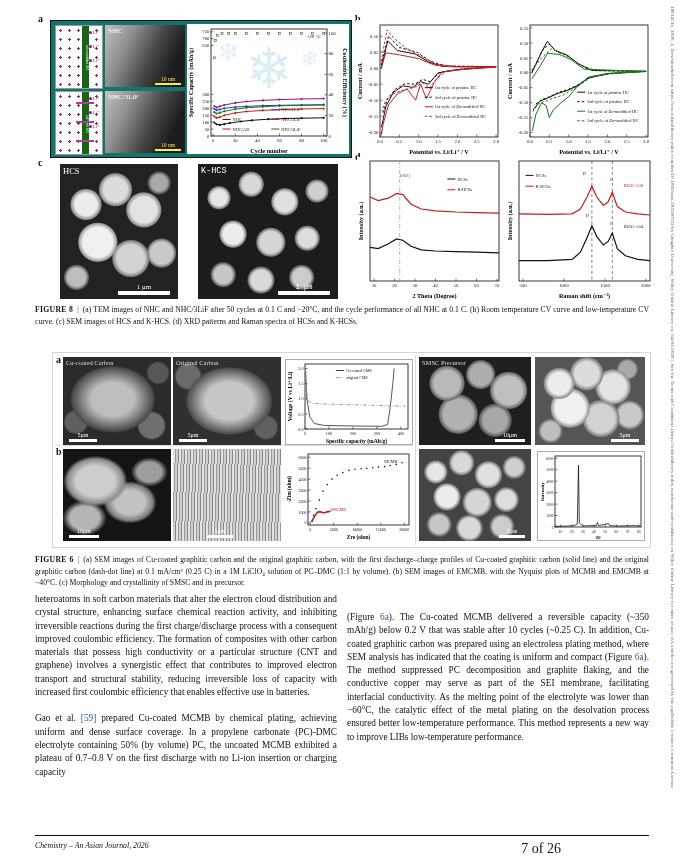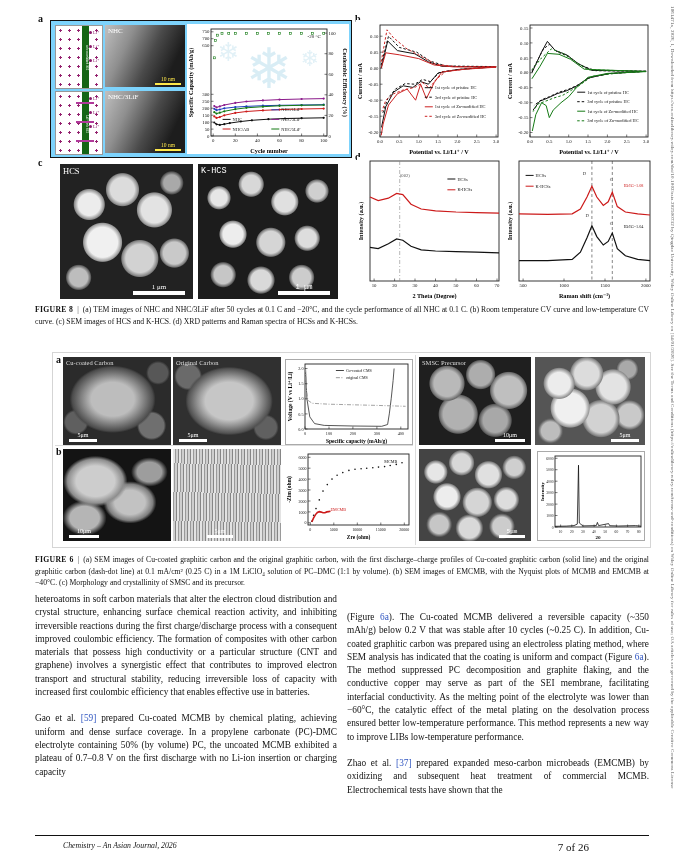--- a/index.html
+++ b/index.html
@@ -4,21 +4,21 @@
 <style>
   html,body{margin:0;padding:0;background:#e8e8e8;}
   .page{position:relative;width:682px;height:862px;background:#ffffff;margin:0 auto;
         font-family:"Liberation Serif","DejaVu Serif",serif;color:#111;overflow:hidden;}
   .abs{position:absolute;}
   .plabel{font-weight:bold;font-size:10px;}
   
   .sidebar{position:absolute;right:3px;top:6px;height:850px;width:13px;
            writing-mode:vertical-rl;font-size:5px;color:#555;letter-spacing:.15px;line-height:13px;}
   
-  .f5a-box{border:1.5px solid #111;background:#7dd3fc;}
+  .f5a-box{border:1.5px solid #111;background:#0f766e;}
   .schem{border:1px solid #999;background:#fff;background-image:radial-gradient(#93216e 1.1px,rgba(0,0,0,0) 1.4px);background-size:9px 9px;position:absolute;}
   .schem .bar{position:absolute;top:0;bottom:0;right:13px;width:7px;background:#156515;}
   .schem .bartext{position:absolute;top:2px;bottom:0;right:13.5px;width:7px;writing-mode:vertical-rl;
                   font-size:3.6px;color:#fff;text-align:center;overflow:hidden;}
   .schem .ions{position:absolute;top:4px;right:0;width:13px;display:flex;flex-direction:column;gap:9px;}
   .ion{font-size:4.6px;color:#8a1a6b;white-space:nowrap;}
   .ion .dot{display:inline-block;width:3px;height:3px;border-radius:50%;background:#8a1a6b;margin-right:1px;vertical-align:middle;}
   .flux{position:absolute;height:2px;background:#b0399a;right:8px;width:18px;}
   
   .micro{position:absolute;overflow:hidden;}
@@ -86,21 +86,21 @@
   
   .cap{font-size:7.7px;line-height:11.6px;text-align:justify;margin:0;}
   .cap b{letter-spacing:.3px;}
   .cap .sep{display:inline-block;margin:0 4px;color:#444;transform:scaleY(1.1);}
   .bodycol{font-size:9.3px;line-height:13.3px;text-align:justify;}
   .bodycol p{margin:0 0 13px 0;}
   .cite{color:#2f55c0;}
   .footrule{border-top:1.4px solid #111;}
   .foot{font-size:7.8px;}
   .foot .jname{font-style:italic;}
-  .foot .pnum{float:right;font-size:11px;font-style:normal;}
+  .foot .pnum{float:right;font-size:14px;font-style:normal;}
 </style>
 </head>
 <body>
 
 <div class="page">
 
   <div class="sidebar">1861471x, 2026, 1, Downloaded from https://aca.onlinelibrary.wiley.com/doi/10.1002/asia.202500732 by Qingdao University, Wiley Online Library on [14/01/2026]. See the Terms and Conditions (https://onlinelibrary.wiley.com/terms-and-conditions) on Wiley Online Library for rules of use; OA articles are governed by the applicable Creative Commons License</div>
 
   <div class="abs plabel" style="left:38px;top:13px;">a</div>
 
@@ -366,21 +366,21 @@
       <text x="81.2" y="73.8" font-size="4.4" fill="#111" text-anchor="start">1st cycle of pristine HC</text>
       <line x1="71.2" y1="81.7" x2="79.2" y2="81.7" stroke="#111111" stroke-width="1" stroke-dasharray="2.5,2"></line>
       <text x="81.2" y="83.3" font-size="4.4" fill="#111" text-anchor="start">3rd cycle of pristine HC</text>
       <line x1="71.2" y1="91.2" x2="79.2" y2="91.2" stroke="#157a15" stroke-width="1"></line>
       <text x="81.2" y="92.8" font-size="4.4" fill="#111" text-anchor="start">1st cycle of Zn-modified HC</text>
       <line x1="71.2" y1="100.8" x2="79.2" y2="100.8" stroke="#157a15" stroke-width="1" stroke-dasharray="2.5,2"></line>
       <text x="81.2" y="102.4" font-size="4.4" fill="#111" text-anchor="start">3rd cycle of Zn-modified HC</text>
     </svg>
 
   <div class="abs plabel" style="left:38px;top:157px;">c</div>
-  <div class="micro abs sem-spheres" style="left:60px;top:164px;width:133px;height:135px;">
+  <div class="micro abs sem-spheres" style="left:60px;top:164px;width:118px;height:135px;">
     <span class="micro-label big">HCS</span>
     <span class="scale" style="right:8px;bottom:4px;">
       <span class="txt" style="font-size:7px;">1 μm</span>
         <span class="bar" style="width:52px;height:4.5px;"></span>
     </span>
   </div>
   <div class="micro abs sem-spheres-sm" style="left:198px;top:164px;width:140px;height:135px;">
     <span class="micro-label big">K-HCS</span>
     <span class="scale" style="right:8px;bottom:4px;">
       <span class="txt" style="font-size:7px;">1 μm</span>
@@ -625,22 +625,21 @@
   <p class="cap abs" style="left:35px;top:554px;width:614px;">
     <b>FIGURE 6</b><span class="sep">|</span><span>(a) SEM images of Cu-coated graphitic carbon and the original graphitic carbon, with the first discharge–charge profiles of Cu-coated graphitic carbon (solid line) and the original graphitic carbon (dash-dot line) at 0.1 mA/cm² (0.25 C) in a 1M LiClO₄ solution of PC–DMC (1:1 by volume). (b) SEM images of EMCMB, with the Nyquist plots of MCMB and EMCMB at −40°C. (c) Morphology and crystallinity of SMSC and its precursor.</span>
   </p>
 
   <div class="bodycol abs" style="left:35px;top:593px;width:302px;">
     <p><span>heteroatoms in soft carbon materials that alter the electron cloud distribution and crystal structure, enhancing surface chemical reaction activity, and inhibiting irreversible reactions during the first charge/discharge process with a consequent improved coulombic efficiency. The formation of composites with other carbon materials that possess high conductivity or a particular structure (CNT and graphene) involves a synergistic effect that contributes to improved electron transport and structural stability, reducing irreversible loss of capacity with increased first coulombic efficiency that enables effective use in batteries.</span></p>
     <p><span>Gao et al. </span><span class="cite">[59]</span><span> prepared Cu-coated MCMB by chemical plating, achieving uniform and dense surface coverage. In a propylene carbonate (PC)-DMC electrolyte containing 50% (by volume) PC, the uncoated MCMB exhibited a plateau of 0.7–0.8 V on the first discharge with no Li-ion insertion or charging capacity</span></p>
   </div>
   <div class="bodycol abs" style="left:347px;top:611px;width:302px;">
     <p><span>(Figure </span><span class="cite">6a</span><span>). The Cu-coated MCMB delivered a reversible capacity (~350 mAh/g) below 0.2 V that was stable after 10 cycles (~0.25 C). In addition, Cu-coated graphitic carbon was prepared using an electroless plating method, where SEM analysis has indicated that the coating is uniform and compact (Figure </span><span class="cite">6a</span><span>). The method suppressed PC decomposition and graphite flaking, and the conductive copper may serve as part of the SEI membrane, facilitating interfacial conductivity. As the melting point of the electrolyte was lower than −60°C, the catalytic effect of the metal plating on the desolvation process ensured better low-temperature performance. This method represents a new way to improve LIBs low-temperature performance.</span></p>
-    <p><span>Zhao et al. </span><span class="cite">[37]</span><span> prepared expanded meso-carbon microbeads (EMCMB) by oxidizing and subsequent heat treatment of commercial MCMB. Electrochemical tests have shown that the</span></p>
   </div>
 
   <div class="abs footrule" style="left:35px;top:835px;width:614px;"></div>
-  <div class="abs foot" style="left:35px;top:841px;width:526px;margin-left:28px;">
+  <div class="abs foot" style="left:35px;top:841px;width:526px;">
     <span class="jname">Chemistry – An Asian Journal, 2026</span>
     <span class="pnum">7 of 26</span>
   </div>
 
 </div>
 
 </body></html>

